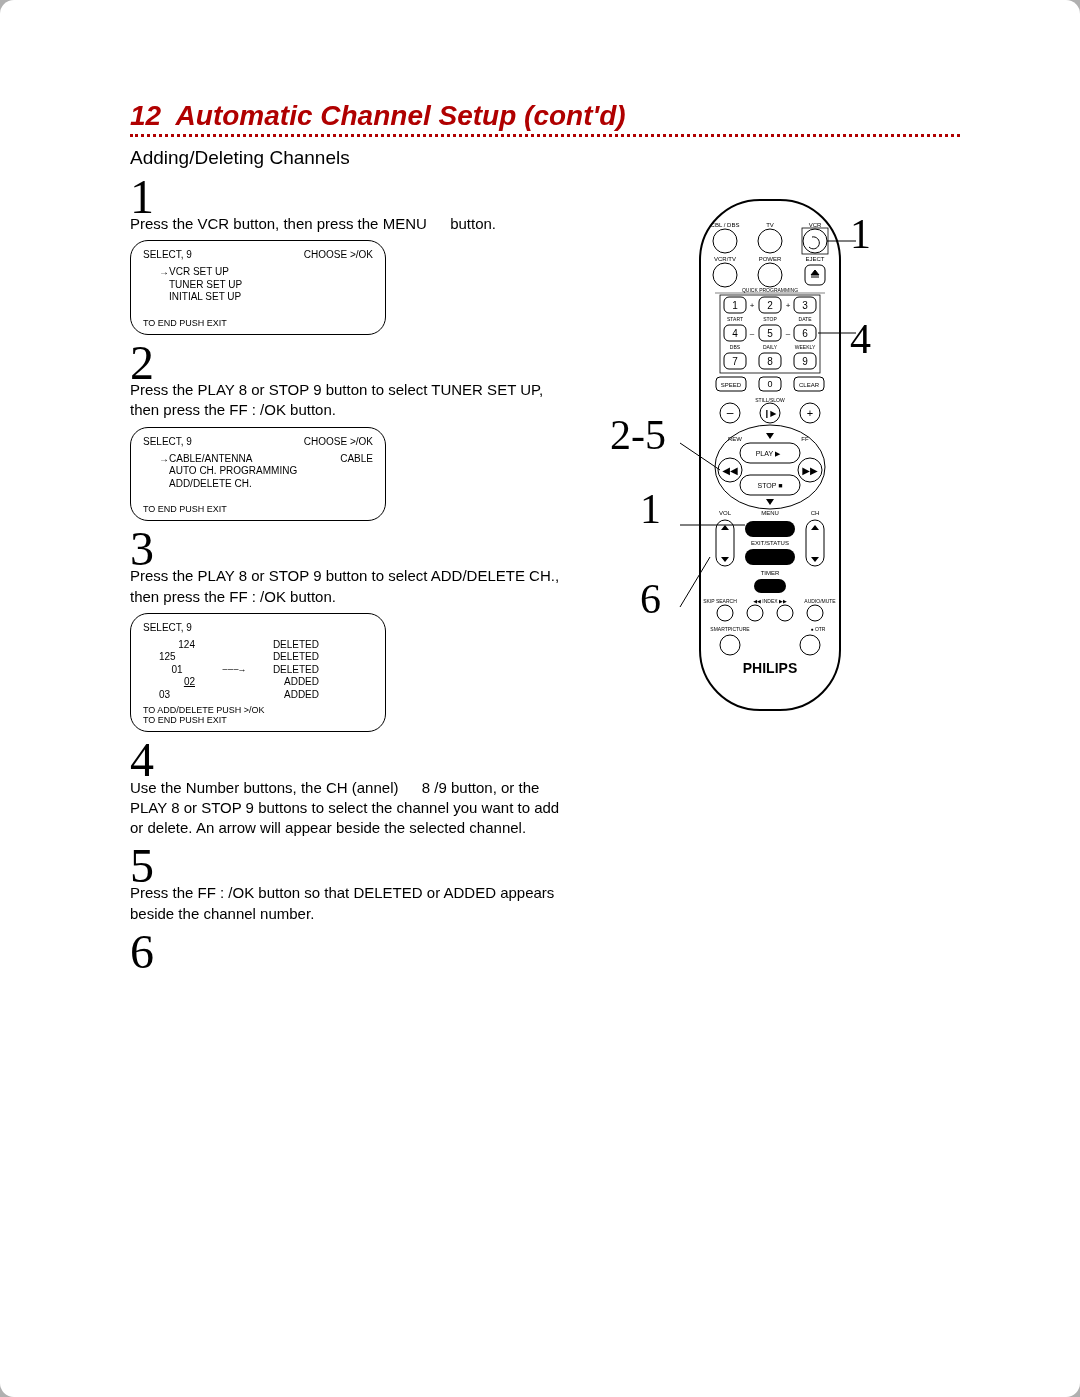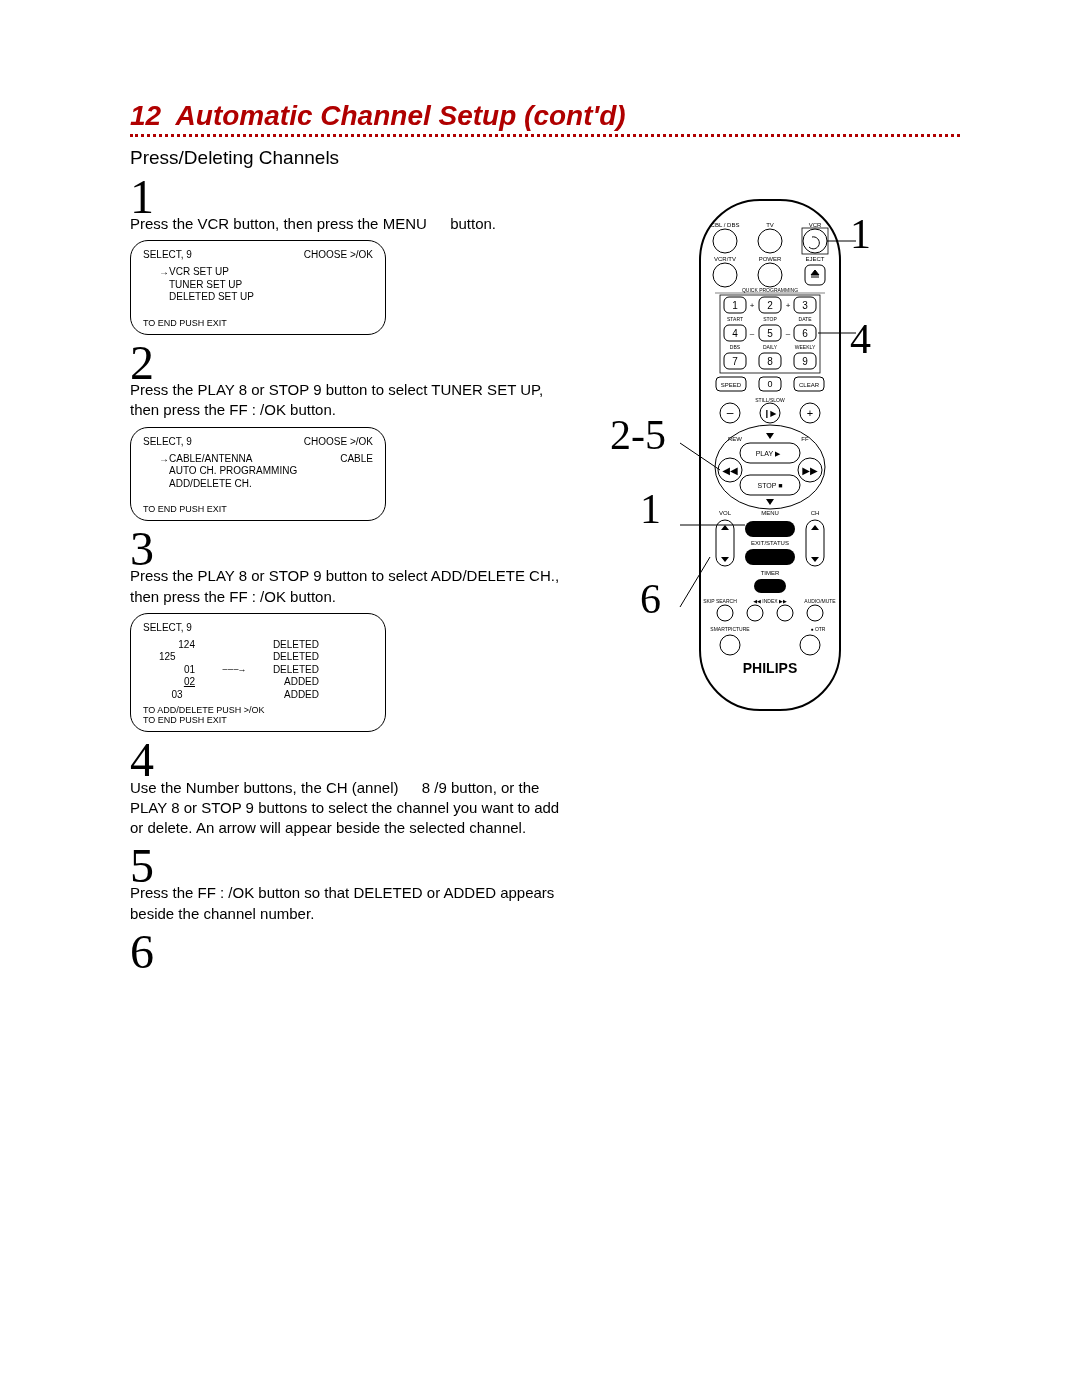--- a/index.html
+++ b/index.html
@@ -10,20 +10,21 @@
     color: #000;
   }
   .page {
     width: 1080px;
     height: 1397px;
     background: #fff;
     margin: 0;
     position: relative;
     box-sizing: border-box;
     padding: 100px 120px 120px 130px;
+    border-radius: 14px;
   }
   .title-row {
     border-bottom: 3px dotted #b00000;
     padding-bottom: 2px;
     margin-bottom: 10px;
   }
   .page-num {
     font-size: 28px;
     font-weight: bold;
     font-style: italic;
@@ -99,38 +100,38 @@
 </head>
 <body>
 
 <div class="page">
 
   <div class="title-row">
     <span class="page-num">12</span>
     <span class="title">Automatic Channel Setup (cont'd)</span>
   </div>
 
-  <div class="subtitle">Press/Deleting Channels</div>
+  <div class="subtitle">Adding/Deleting Channels</div>
 
   <div class="content-wrap">
 
     <div class="steps-col">
 
       <div class="step">
         <div class="stepnum">1</div>
         <div class="steptext">Press the VCR button, then press the MENU   button.</div>
         <div class="osd">
           <div class="hdr">
             <span>SELECT,  9</span>
             <span>CHOOSE &gt;/OK</span>
           </div>
           <div class="menu-items">
             <div><span class="arrow">→</span><span>VCR SET UP</span></div>
             <div><span class="arrow"></span><span>TUNER SET UP</span></div>
-            <div><span class="arrow"></span><span>DELETED SET UP</span></div>
+            <div><span class="arrow"></span><span>INITIAL SET UP</span></div>
           </div>
           <div class="footer">TO END PUSH EXIT</div>
         </div>
       </div>
 
       <div class="step">
         <div class="stepnum">2</div>
         <div class="steptext">Press the PLAY 8  or STOP 9  button to select TUNER SET UP, then press the FF  :  /OK  button.</div>
         <div class="osd">
           <div class="hdr">
@@ -160,30 +161,30 @@
           <div class="menu-items" style="margin-bottom:4px;">
             <div class="osd-row" style="width:160px;">
                 <span style="width:36px;text-align:right;display:inline-block;">124</span>
                 <span>DELETED</span>
               </div>
             <div class="osd-row" style="width:160px;">
                 <span style="width:36px;text-align:left;display:inline-block;">125</span>
                 <span>DELETED</span>
               </div>
             <div class="osd-row" style="width:160px;">
-                <span style="width:36px;text-align:right;display:inline-block;">01</span>
+                <span style="width:36px;text-align:center;display:inline-block;">01</span>
                 <span style="letter-spacing:-1px; font-size:9px;">– – –→</span>
                 <span>DELETED</span>
               </div>
             <div class="osd-row" style="width:160px;">
                 <span style="width:36px;text-align:right;display:inline-block;text-decoration:underline;">02</span>
                 <span>ADDED</span>
               </div>
             <div class="osd-row" style="width:160px;">
-                <span style="width:36px;text-align:center;display:inline-block;">03</span>
+                <span style="width:36px;text-align:left;display:inline-block;">03</span>
                 <span>ADDED</span>
               </div>
           </div>
           <div class="footer">TO ADD/DELETE  PUSH &gt;/OK</div>
           <div class="footer">TO END PUSH EXIT</div>
         </div>
       </div>
 
       <div class="step">
         <div class="stepnum">4</div>

